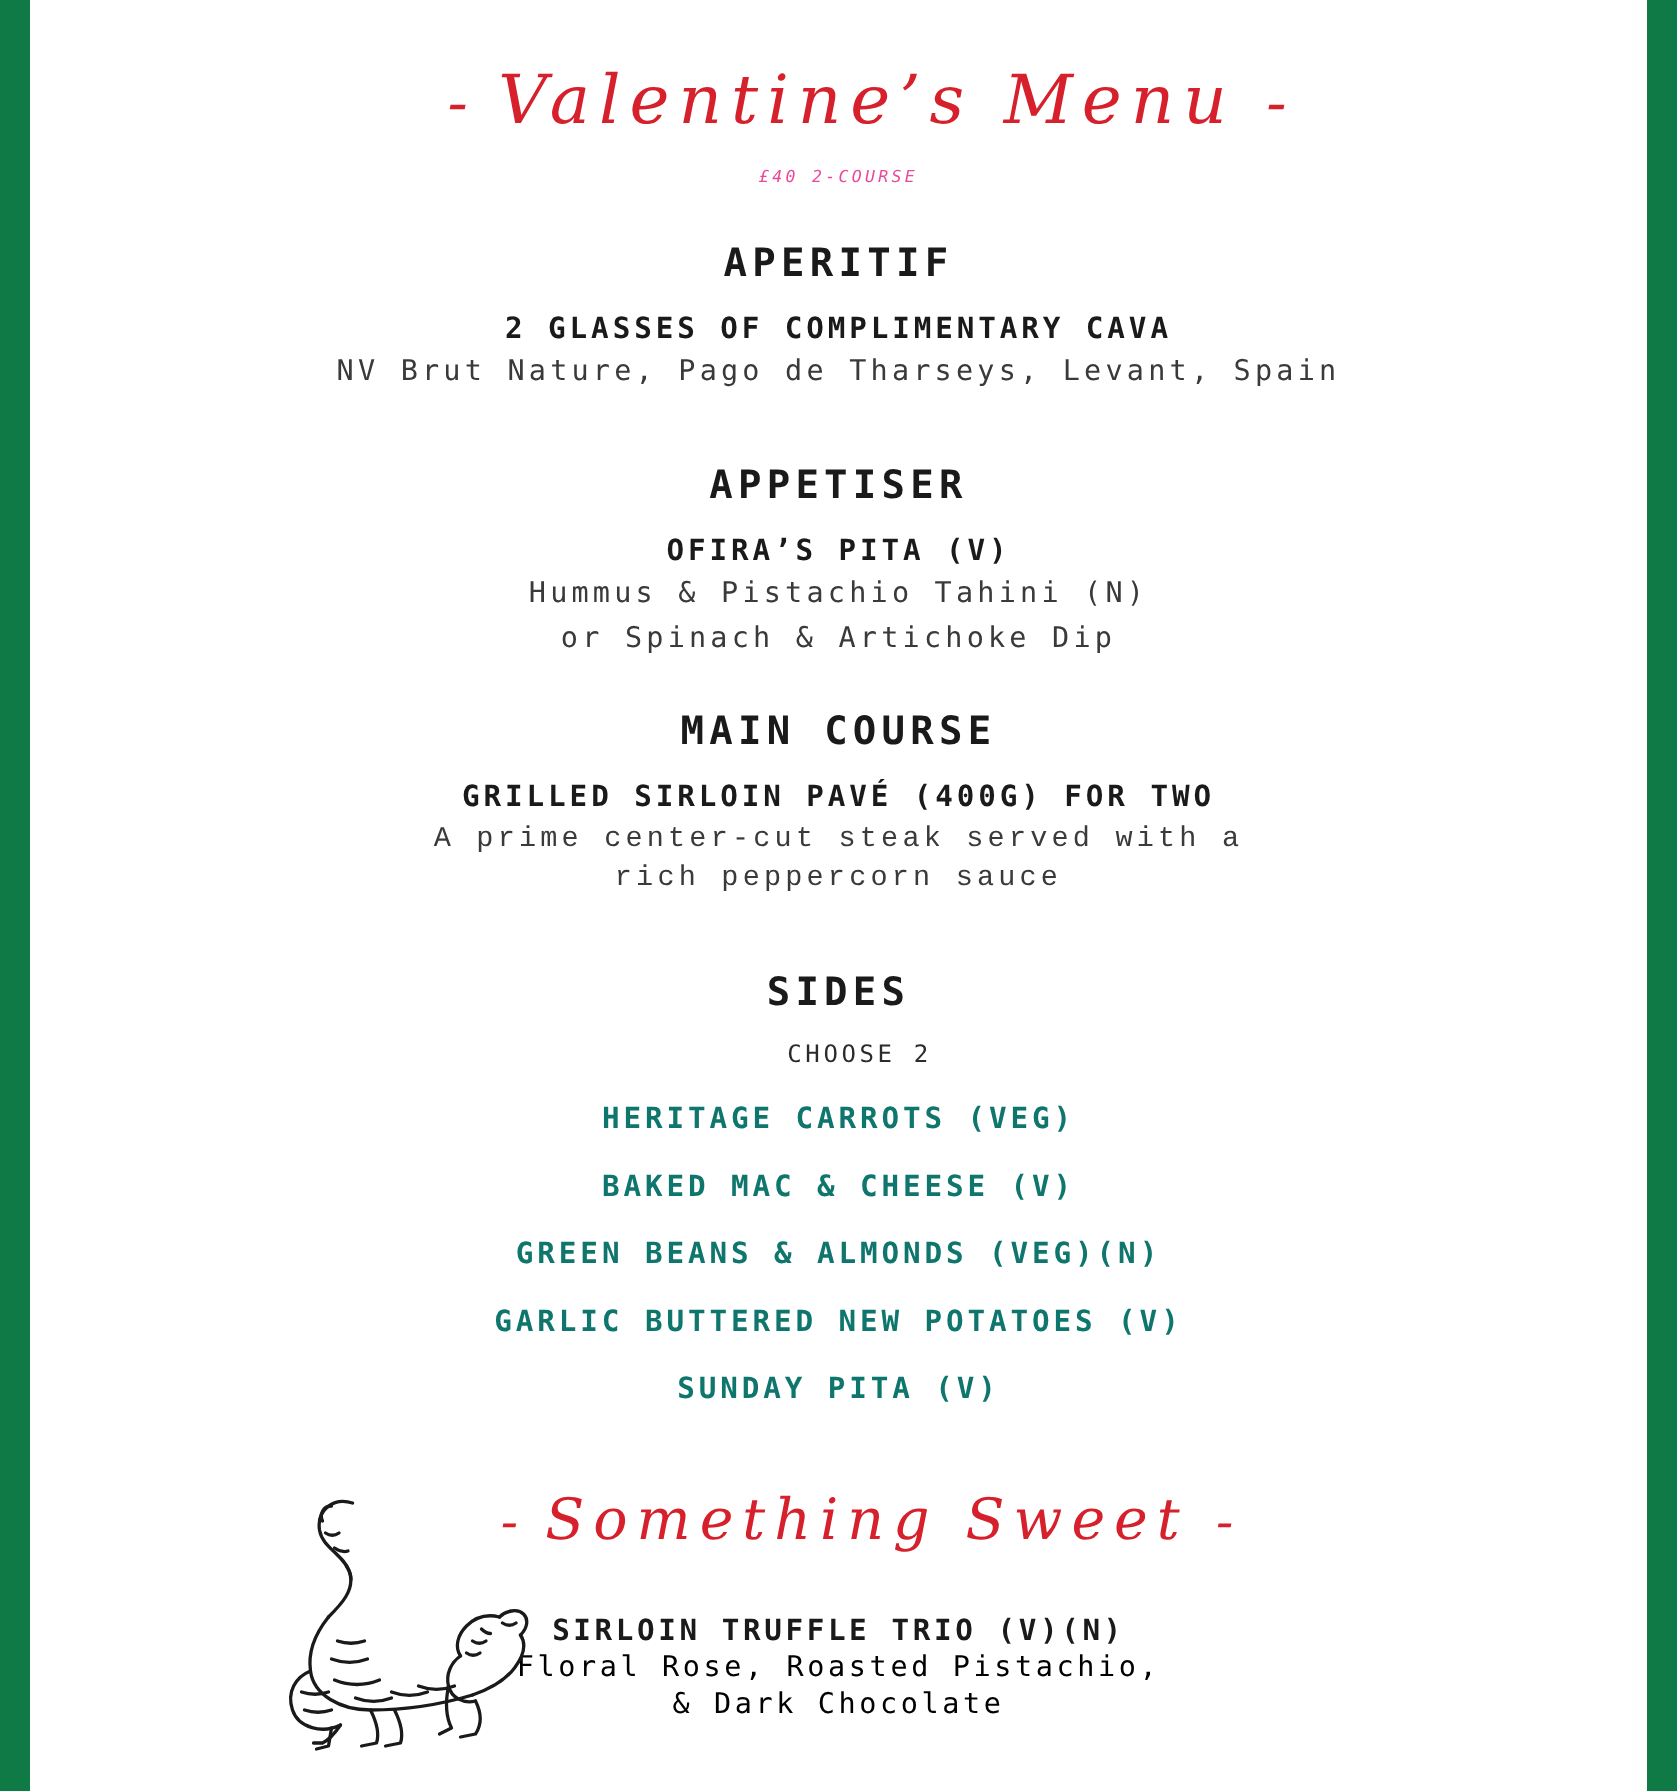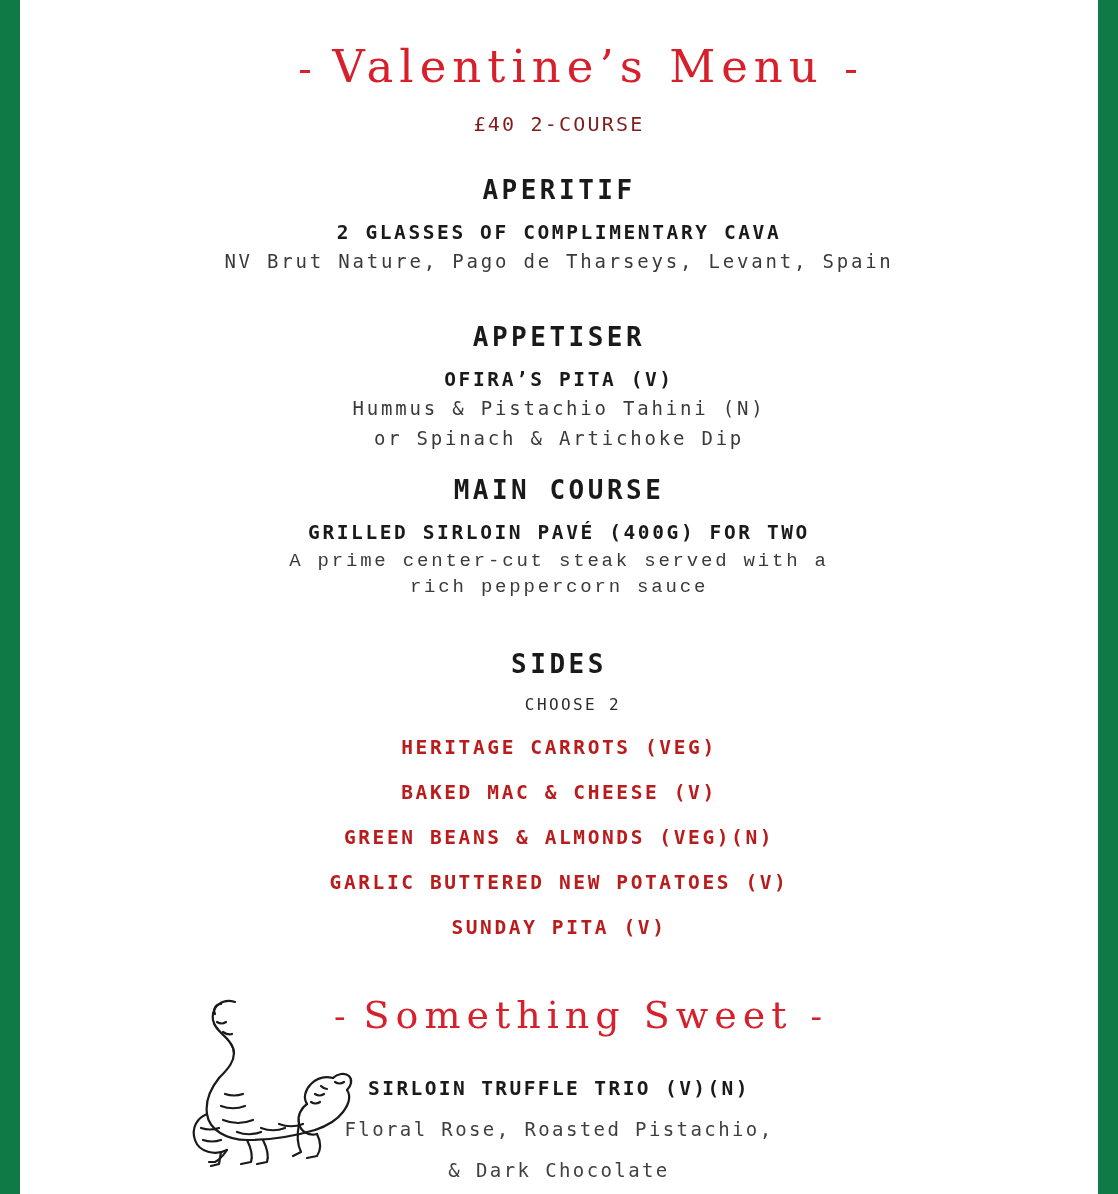--- a/index.html
+++ b/index.html
@@ -21,51 +21,53 @@
     height: 1194px;
     background: #ffffff;
   }
   .inner {
     width: 1078px;
     text-align: center;
   }
 
   .title-script {
     font-family: "DejaVu Serif", serif;
+    font-style: italic;
     color: #d6202b;
     letter-spacing: 6px;
     padding-left: 38px;
   }
   .menu-title {
     font-size: 45px;
     margin-top: 42px;
     line-height: 1.1;
   }
   .menu-title .dash {
     letter-spacing: 0;
     font-size: 40px;
   }
 
   .price-block {
     margin-top: 18px;
-    font-size: 20px;
+    font-size: 11px;
     letter-spacing: 2.2px;
-    color: #7f1d1d;
+    color: #ec4899;
     line-height: 1.45;
+    font-style: italic;
   }
 
   .section-heading {
     font-weight: bold;
     font-size: 26px;
     letter-spacing: 3.5px;
     color: #1a1a1a;
   }
   .sec-aperitif { margin-top: 36px; }
   .sec-appetiser { margin-top: 48px; }
-  .sec-main { margin-top: 24px; }
+  .sec-main { margin-top: 35px; }
   .sec-sides { margin-top: 48px; }
 
   .item-name {
     font-weight: bold;
     font-size: 19.5px;
     letter-spacing: 2.6px;
     color: #1a1a1a;
     margin-top: 16px;
   }
   .item-desc {
@@ -86,21 +88,21 @@
     font-size: 16px;
     letter-spacing: 2.4px;
     color: #2b2b2b;
     margin-top: 16px;
     margin-left: 28px;
   }
   .side-item {
     font-weight: bold;
     font-size: 19.5px;
     letter-spacing: 2.6px;
-    color: #b91c1c;
+    color: #0f766e;
     margin-top: 22px;
   }
 
   .sweet-title {
     font-size: 38px;
     margin-top: 54px;
   }
   .sweet-title .dash { letter-spacing: 0; font-size: 34px; }
 
   .dessert-wrap {
@@ -109,23 +111,23 @@
   }
   .dessert-name {
     font-weight: bold;
     font-size: 19.5px;
     letter-spacing: 2.4px;
     color: #1a1a1a;
   }
   .dessert-desc {
     font-size: 19px;
     letter-spacing: 2.4px;
-    color: #404040;
+    color: #000000;
     line-height: 1.25;
-    margin-top: 18px;
+    margin-top: 2px;
   }
 
   .tiger {
     position: absolute;
     left: 155px;
     top: 990px;
     width: 190px;
     height: 190px;
   }
 </style>

